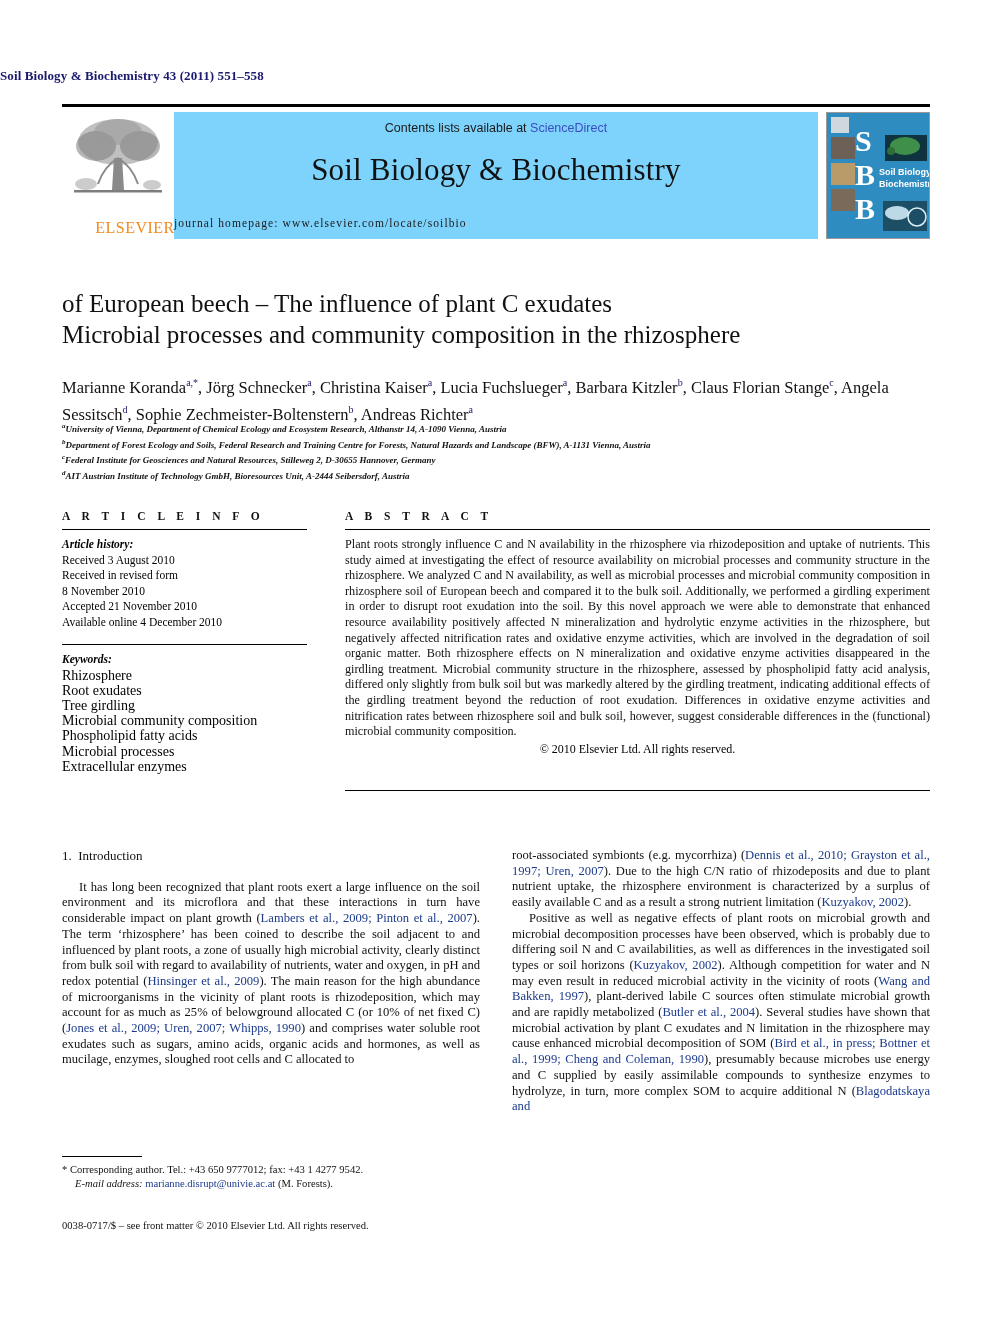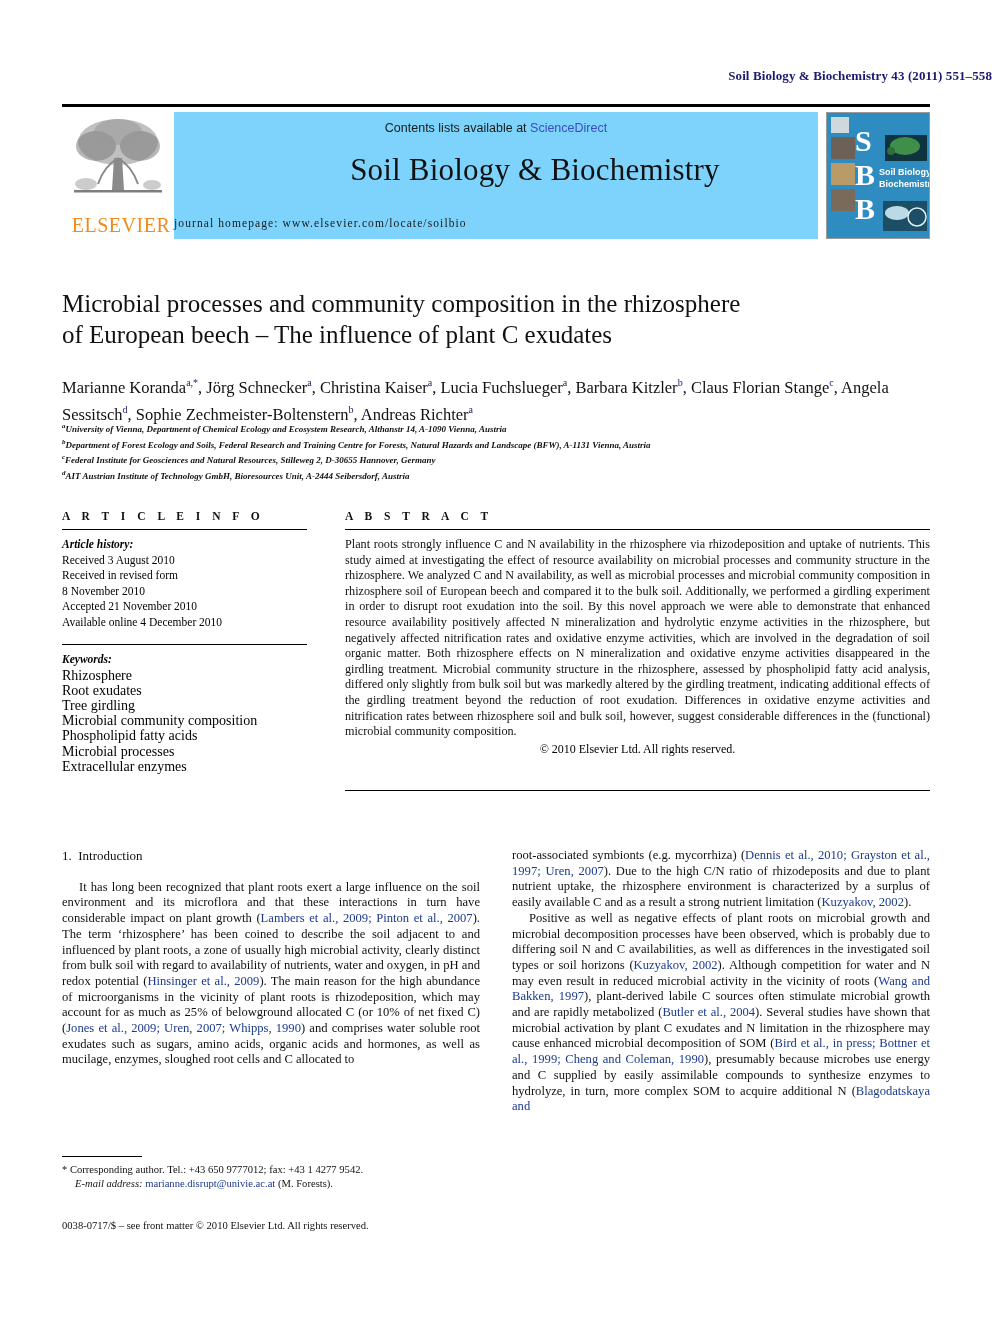--- a/index.html
+++ b/index.html
@@ -20,21 +20,21 @@
     left: 0; top: 0;
     width: 992px;
     height: 1323px;
   }
 
   
   .running-head {
     position: absolute;
     left: 0; top: 68px;
     width: 992px;
-    text-align: right;
+    text-align: left;
     font-family: "Liberation Serif", serif;
     font-weight: bold;
     font-size: 13px;
     color: #1a1a6e;
     letter-spacing: .1px;
   }
 
   
   .masthead {
     position: absolute;
@@ -53,25 +53,25 @@
   }
   .elsevier-logo {
     width: 112px;
     flex: 0 0 112px;
     position: relative;
     background: #fff;
   }
   .tree-svg { position:absolute; left:6px; top:2px; }
   .elsevier-word {
     position: absolute;
-    left: 3px; bottom: 2px;
+    left: 17px; bottom: 2px;
     width: 112px;
     text-align: center;
     font-family: "Liberation Serif", serif;
-    font-size: 20px;
+    font-size: 16px;
     letter-spacing: .5px;
     color: #f08a1e;
   }
   .journal-band {
     flex: 1 1 auto;
     background: #7dd3fc;
     position: relative;
   }
   .contents-line {
     position: absolute;
@@ -87,21 +87,20 @@
   }
   .journal-title {
     position: absolute;
     left: 0; top: 40px;
     width: 100%;
     text-align: center;
     font-family: "Liberation Serif", serif;
     font-size: 31px;
     color: #111;
     letter-spacing: .2px;
-    padding-left: 39px;
   }
   .homepage-line {
     position: absolute;
     left: 0; bottom: 10px;
     width: 100%;
     text-align: left;
     font-family: Liberation Serif, serif;
     font-size: 11.5px;
     letter-spacing: 1.1px;
     color: #1a1a1a;
@@ -311,22 +310,22 @@
           <text x="28" y="106" font-family="Liberation Serif, serif" font-size="30" font-weight="bold" fill="#ffffff">B</text>
           <text x="52" y="62" font-family="Liberation Sans, sans-serif" font-size="9" font-weight="bold" fill="#ffffff">Soil Biology &amp;</text>
           <text x="52" y="74" font-family="Liberation Sans, sans-serif" font-size="9" font-weight="bold" fill="#ffffff">Biochemistry</text>
         </svg>
       </div>
 
     </div>
   </div>
 
   <div class="article-title">
+    <div>of European beech – The influence of plant C exudates</div>
     <div>Microbial processes and community composition in the rhizosphere</div>
-    <div>of European beech – The influence of plant C exudates</div>
   </div>
 
   <div class="authors"><span>Marianne Koranda</span><sup>a,*</sup>, <span>Jörg Schnecker</span><sup>a</sup>, <span>Christina Kaiser</span><sup>a</sup>, <span>Lucia Fuchslueger</span><sup>a</sup>, <span>Barbara Kitzler</span><sup>b</sup>, <span>Claus Florian Stange</span><sup>c</sup>, <span>Angela Sessitsch</span><sup>d</sup>, <span>Sophie Zechmeister-Boltenstern</span><sup>b</sup>, <span>Andreas Richter</span><sup>a</sup></div>
 
   <div class="affils">
       <div><sup>a</sup>University of Vienna, Department of Chemical Ecology and Ecosystem Research, Althanstr 14, A-1090 Vienna, Austria</div>
       <div><sup>b</sup>Department of Forest Ecology and Soils, Federal Research and Training Centre for Forests, Natural Hazards and Landscape (BFW), A-1131 Vienna, Austria</div>
       <div><sup>c</sup>Federal Institute for Geosciences and Natural Resources, Stilleweg 2, D-30655 Hannover, Germany</div>
       <div><sup>d</sup>AIT Austrian Institute of Technology GmbH, Bioresources Unit, A-2444 Seibersdorf, Austria</div>
     </div>

